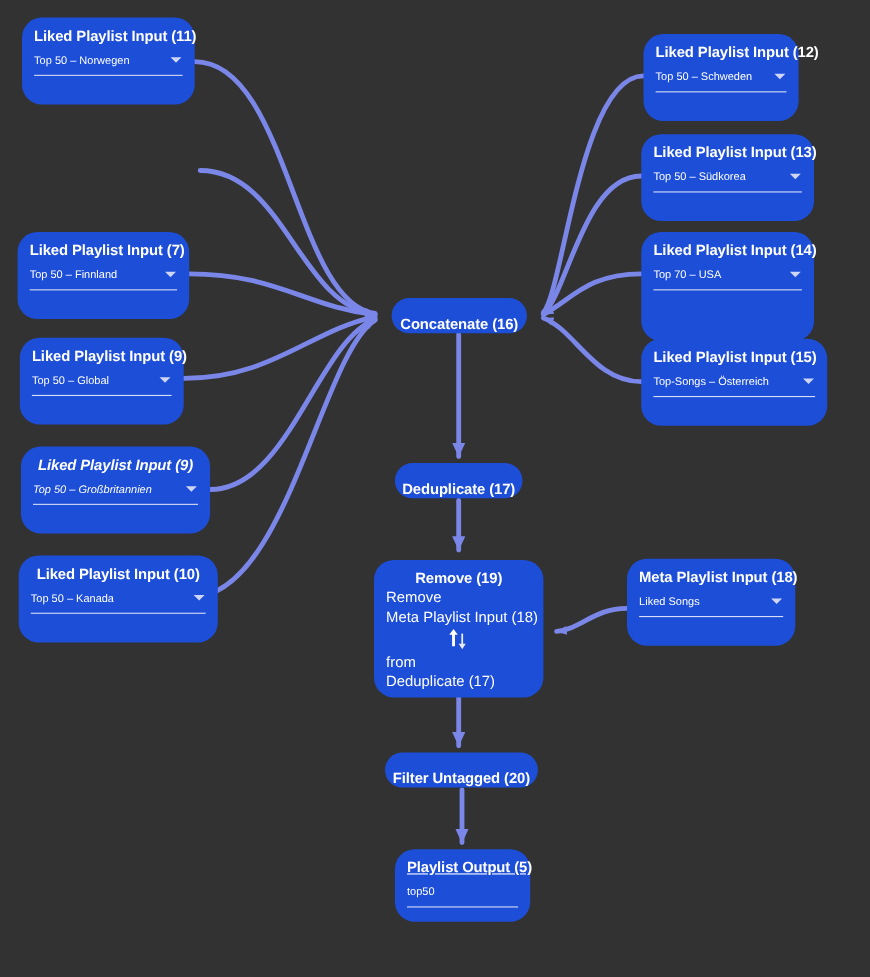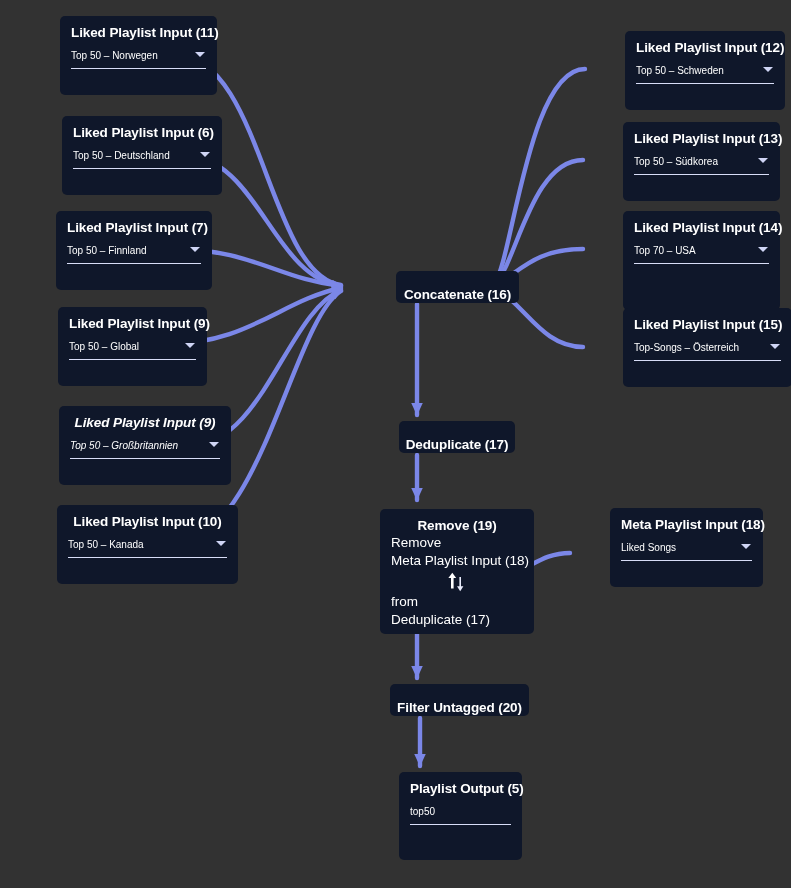--- a/index.html
+++ b/index.html
@@ -20,26 +20,25 @@
     position: absolute;
     left: 0;
     top: 0;
     width: 791px;
     height: 888px;
     pointer-events: none;
   }
   .node {
     position: absolute;
     box-sizing: border-box;
-    background: #0f172a;
-    border-radius: 5px;
+    background: #1d4ed8;
+    border-radius: 18px;
     color: #ffffff;
     padding: 8px 11px 0 11px;
     z-index: 5;
-    margin-left: 40px;
   }
   .node-title {
     text-align: center;
     font-weight: bold;
     font-size: 13.5px;
     line-height: 17px;
     white-space: nowrap;
     letter-spacing: -0.1px;
   }
   .node-title.compact {
@@ -130,27 +129,20 @@
   </svg>
 
   <div class="node" style="left:20px; top:16px; width:157px; height:79px;">
     <div class="node-title">Liked Playlist Input (11)</div>
     <div class="field">
       <span class="field-value">Top 50 – Norwegen</span>
       <span class="chevron"></span>
     </div>
   </div>
 
-  <div class="node" style="left:22px; top:116px; width:160px; height:79px;">
-    <div class="node-title">Liked Playlist Input (6)</div>
-    <div class="field">
-      <span class="field-value">Top 50 – Deutschland</span>
-      <span class="chevron"></span>
-    </div>
-  </div>
 
   <div class="node" style="left:16px; top:211px; width:156px; height:79px;">
     <div class="node-title">Liked Playlist Input (7)</div>
     <div class="field">
       <span class="field-value">Top 50 – Finnland</span>
       <span class="chevron"></span>
     </div>
   </div>
 
   <div class="node" style="left:18px; top:307px; width:149px; height:79px;">
@@ -170,21 +162,21 @@
   </div>
 
   <div class="node" style="left:17px; top:505px; width:181px; height:79px;">
     <div class="node-title">Liked Playlist Input (10)</div>
     <div class="field">
       <span class="field-value">Top 50 – Kanada</span>
       <span class="chevron"></span>
     </div>
   </div>
 
-  <div class="node" style="left:585px; top:31px; width:160px; height:79px;">
+  <div class="node" style="left:585px; top:31px; width:141px; height:79px;">
     <div class="node-title">Liked Playlist Input (12)</div>
     <div class="field">
       <span class="field-value">Top 50 – Schweden</span>
       <span class="chevron"></span>
     </div>
   </div>
 
   <div class="node" style="left:583px; top:122px; width:157px; height:79px;">
     <div class="node-title">Liked Playlist Input (13)</div>
     <div class="field">
@@ -242,20 +234,20 @@
     <div class="field">
       <span class="field-value">Liked Songs</span>
       <span class="chevron"></span>
     </div>
   </div>
 
   <div class="node op" style="left:350px; top:684px; width:139px; height:32px;">
     <div class="node-title compact">Filter Untagged (20)</div>
   </div>
 
-  <div class="node" style="left:359px; top:772px; width:123px; height:88px;">
+  <div class="node" style="left:359px; top:772px; width:123px; height:66px;text-decoration:underline;">
     <div class="node-title">Playlist Output (5)</div>
     <div class="field">
       <span class="field-value">top50</span>
     </div>
   </div>
 
 </div>
 
 </body></html>

